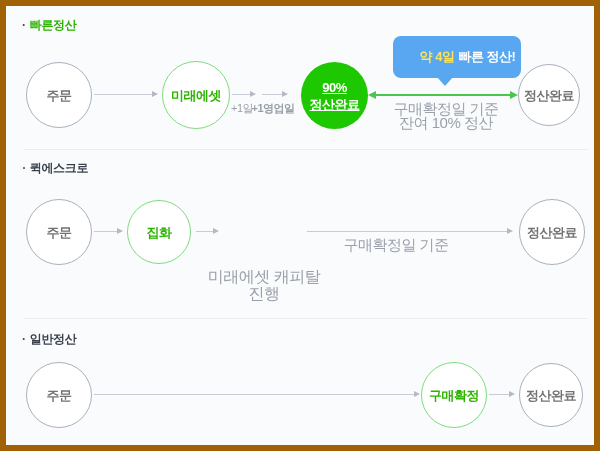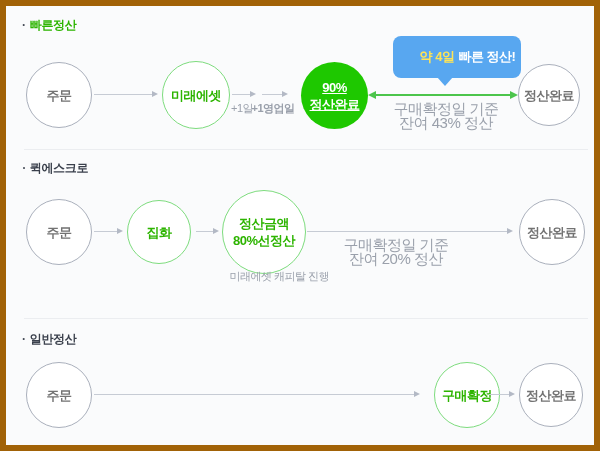--- a/index.html
+++ b/index.html
@@ -32,21 +32,21 @@
     content:"";position:absolute;left:-7px;top:-3px;width:0;height:0;
     border-right:8px solid #4cc54c;border-top:4px solid transparent;border-bottom:4px solid transparent;
   }
   .darr::after{
     content:"";position:absolute;right:-7px;top:-3px;width:0;height:0;
     border-left:8px solid #4cc54c;border-top:4px solid transparent;border-bottom:4px solid transparent;
   }
 
   .smalllabel{position:absolute;font-size:11px;color:#9aa0ab;text-align:center;letter-spacing:-0.5px;}
   .caption{position:absolute;font-size:15px;color:#9aa0ab;text-align:center;line-height:14px;letter-spacing:-0.5px;}
-  .note{position:absolute;font-size:11px;color:#9aa0ab;text-align:right;line-height:17px;letter-spacing:-0.5px;}
+  .note{position:absolute;font-size:16px;color:#9aa0ab;text-align:center;line-height:17px;letter-spacing:-0.5px;}
 
   .bubble{
     position:absolute;background:#58a7f0;border-radius:8px;
     display:flex;align-items:center;justify-content:center;gap:4px;
     font-size:13px;font-weight:700;color:#ffffff;letter-spacing:-0.5px;padding-left:21px;
   }
   .bubble .hl{color:#ffe455;}
   .bubble::after{
     content:"";position:absolute;left:44px;bottom:-8px;width:0;height:0;
     border-top:9px solid #58a7f0;border-left:8px solid transparent;border-right:8px solid transparent;
@@ -85,21 +85,21 @@
 
   <div class="bubble" style="left:387px;top:30px;width:107px;height:42px;">
     <span class="hl">약 4일</span>
       <span>빠른 정산!</span>
   </div>
 
   <div class="darr" style="left:369px;top:88px;width:136px;"></div>
 
   <div class="caption" style="left:378px;top:96px;width:124px;">
     <div>구매확정일 기준</div>
-    <div>잔여 43% 정산</div>
+    <div>잔여 10% 정산</div>
   </div>
 
   <div class="circle gray" style="left:512px;top:58px;width:62px;height:62px;">
     <div>정산완료</div>
   </div>
 
   <div class="divider" style="left:18px;top:143px;width:564px;"></div>
 
   <div class="sec-label dark" style="left:16px;top:154px;font-family:Liberation Serif, serif;">
     <span class="bullet">·</span><span class="t">퀵에스크로</span>
@@ -110,53 +110,48 @@
   </div>
 
   <div class="arr" style="left:88px;top:225px;width:23px;"></div>
 
   <div class="circle greenline" style="left:121px;top:194px;width:64px;height:64px;">
     <div>집화</div>
   </div>
 
   <div class="arr" style="left:190px;top:225px;width:17px;"></div>
 
-  <div class="circle greenline" style="left:216px;top:184px;width:84px;height:84px;">
-    <div>정산금액</div>
-    <div>80%선정산</div>
-  </div>
 
   <div class="note" style="left:193px;top:262px;width:130px;">
     <div>미래에셋 캐피탈 진행</div>
   </div>
 
   <div class="arr" style="left:301px;top:225px;width:200px;"></div>
 
   <div class="caption" style="left:330px;top:232px;width:120px;">
     <div>구매확정일 기준</div>
-    <div>잔여 20% 정산</div>
   </div>
 
   <div class="circle gray" style="left:513px;top:193px;width:66px;height:66px;">
     <div>정산완료</div>
   </div>
 
   <div class="divider" style="left:18px;top:312px;width:564px;"></div>
 
   <div class="sec-label dark" style="left:16px;top:325px;">
     <span class="bullet">·</span><span class="t">일반정산</span>
   </div>
 
   <div class="circle gray" style="left:20px;top:356px;width:66px;height:66px;">
     <div>주문</div>
   </div>
 
   <div class="arr" style="left:88px;top:388px;width:320px;"></div>
 
-  <div class="circle greenline" style="left:415px;top:356px;width:66px;height:66px;margin-left:13px;">
+  <div class="circle greenline" style="left:415px;top:356px;width:66px;height:66px;">
     <div>구매확정</div>
   </div>
 
   <div class="arr" style="left:483px;top:388px;width:20px;"></div>
 
   <div class="circle gray" style="left:513px;top:357px;width:64px;height:64px;">
     <div>정산완료</div>
   </div>
 
 </div>

